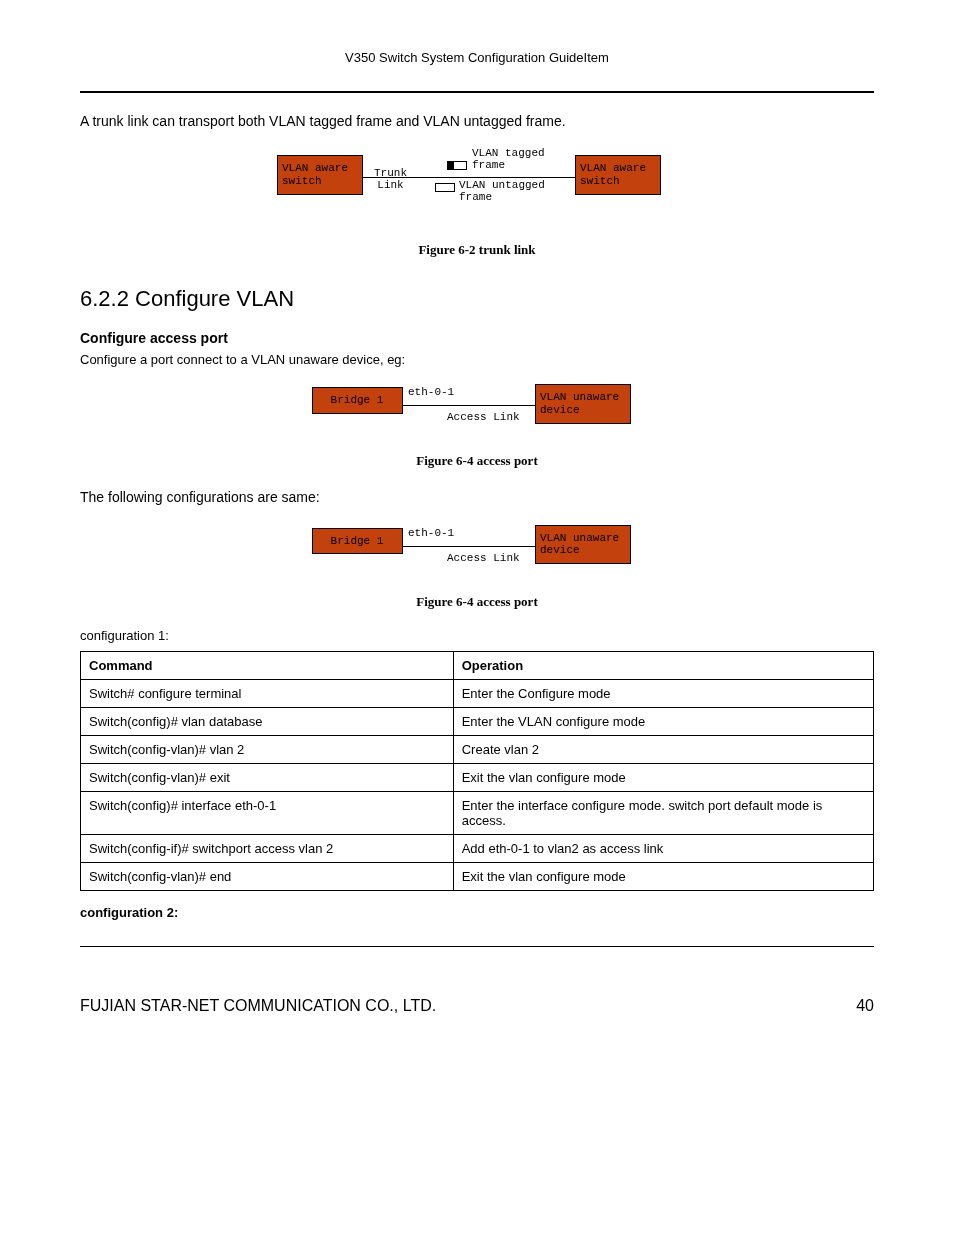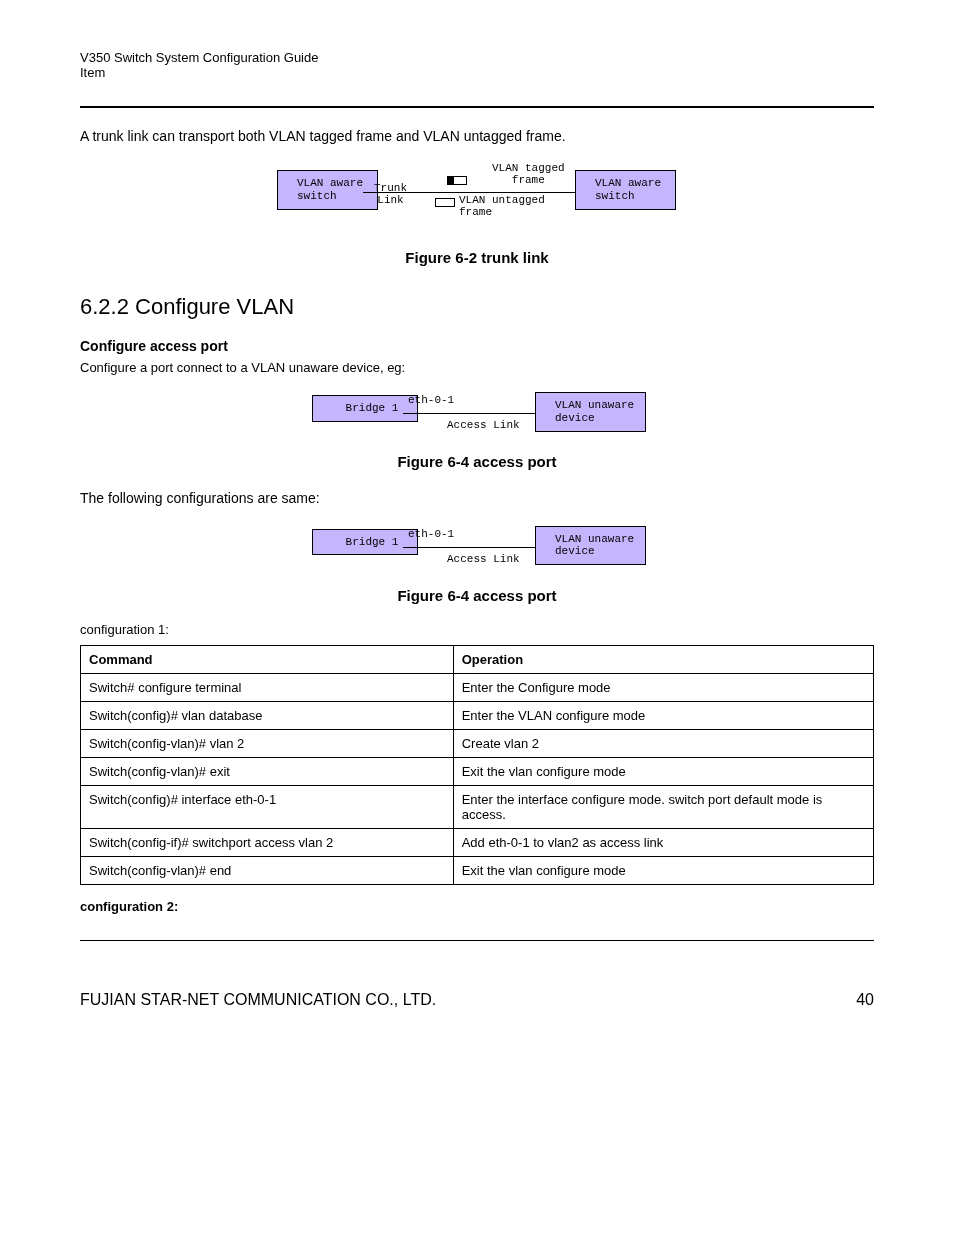--- a/index.html
+++ b/index.html
@@ -13,21 +13,20 @@
   }
   .page {
     padding: 50px 80px 30px 80px;
   }
   .header {
     display: flex;
     justify-content: center;
     font-size: 13px;
     padding-bottom: 8px;
     margin-bottom: 18px;
-    flex-direction: column;
   }
   .hr-thick {
     border: none;
     border-top: 2.5px solid #000;
     margin: 0;
   }
   .hr-thin {
     border: none;
     border-top: 1px solid #000;
     margin: 0;
@@ -36,22 +35,23 @@
     margin: 18px 0 8px 0;
     line-height: 1.45;
   }
   .figure-wrap {
     text-align: center;
     margin: 10px 0 6px 0;
   }
   .caption {
     text-align: center;
     font-weight: bold;
-    font-size: 15px;
-    margin: 10px 0 18px 0;
+    font-size: 13px;
+    margin: 18px 0 18px 0;
+    font-family: Liberation Serif, serif;
   }
   .heading {
     font-size: 22px;
     margin: 28px 0 8px 0;
   }
   .subheading {
     font-weight: bold;
     font-size: 14px;
     margin: 18px 0 6px 0;
   }
@@ -66,22 +66,22 @@
     position: relative;
     width: 400px;
     height: 80px;
   }
   .dbox {
     position: absolute;
     border: 1px solid #000;
     font-family: "Courier New", monospace;
     font-size: 11px;
     text-align: left;
-    padding: 6px 5px 6px 19px;
-    background: #c4b5fd;
+    padding: 6px 5px 6px 4px;
+    background: #c2410c;
     line-height: 1.15;
   }
   .dlabel {
     position: absolute;
     font-family: "Courier New", monospace;
     font-size: 11px;
     line-height: 1.1;
   }
   .hline {
     position: absolute;
@@ -161,21 +161,21 @@
   <div class="figure-wrap">
     <div class="diag1">
       <div class="dbox" style="left:0;top:14px;width:75px;">
         <span style="white-space:pre;">VLAN aware
 switch</span>
       </div>
       <div class="hline" style="left:86px;top:36px;width:212px;"></div>
       <div class="dlabel" style="left:97px;top:26px;white-space:pre;">Trunk
 Link</div>
       <div class="packet-tag" style="left:170px;top:20px;"></div>
-      <div class="dlabel" style="left:195px;top:6px;white-space:pre;text-align:center;margin-left:20px;">VLAN tagged
+      <div class="dlabel" style="left:195px;top:6px;white-space:pre;text-align:left;">VLAN tagged
 frame</div>
       <div class="packet-untag" style="left:158px;top:42px;"></div>
       <div class="dlabel" style="left:182px;top:38px;white-space:pre;text-align:left;">VLAN untagged
 frame</div>
       <div class="dbox" style="left:298px;top:14px;width:75px;">
         <span style="white-space:pre;">VLAN aware
 switch</span>
       </div>
     </div>
   </div>

